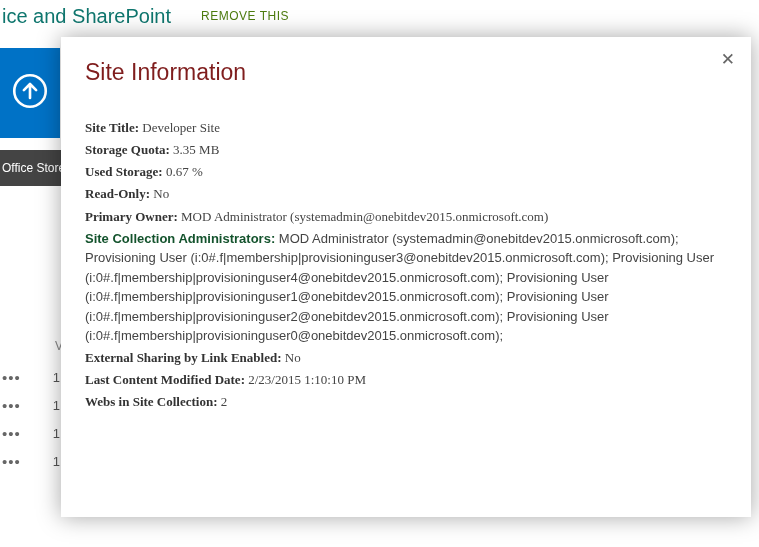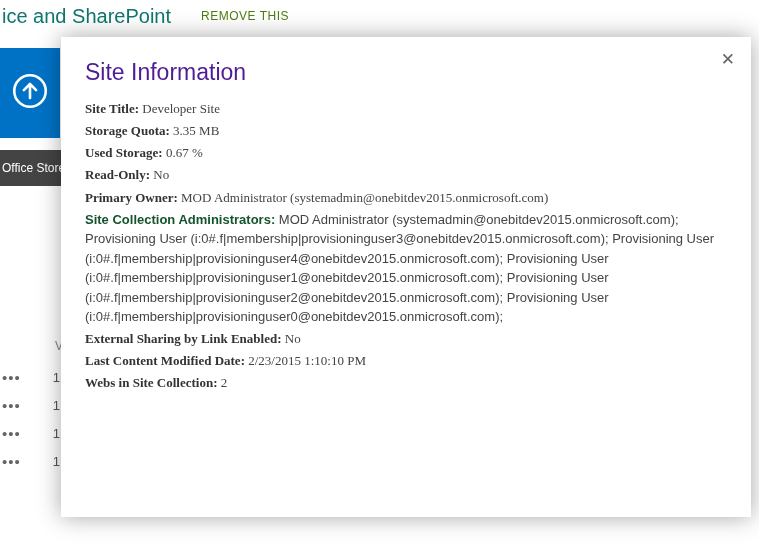--- a/index.html
+++ b/index.html
@@ -110,22 +110,22 @@
       right: 16px;
       font-size: 17px;
       color: #666;
       cursor: pointer;
       font-family: Arial, sans-serif;
       line-height: 1;
     }
     .modal-title {
       font-size: 23px;
       font-weight: 300;
-      color: #4c1d95;
-      margin-bottom: 13px;
+      color: #7f1d1d;
+      margin-bottom: 32px;
     }
     .info-line {
       font-size: 13px;
       color: #444;
       line-height: 1.55;
       margin-bottom: 2px;
       font-family: Liberation Serif, serif;
     }
     .info-line .label {
       font-weight: 600;

